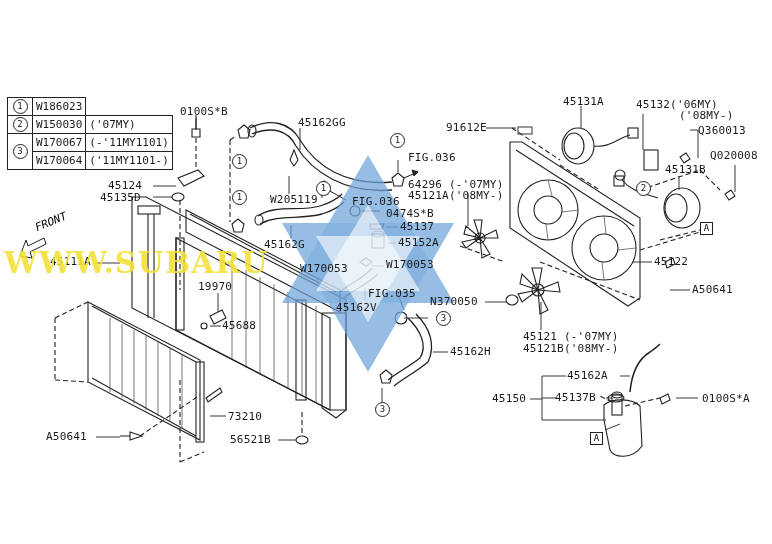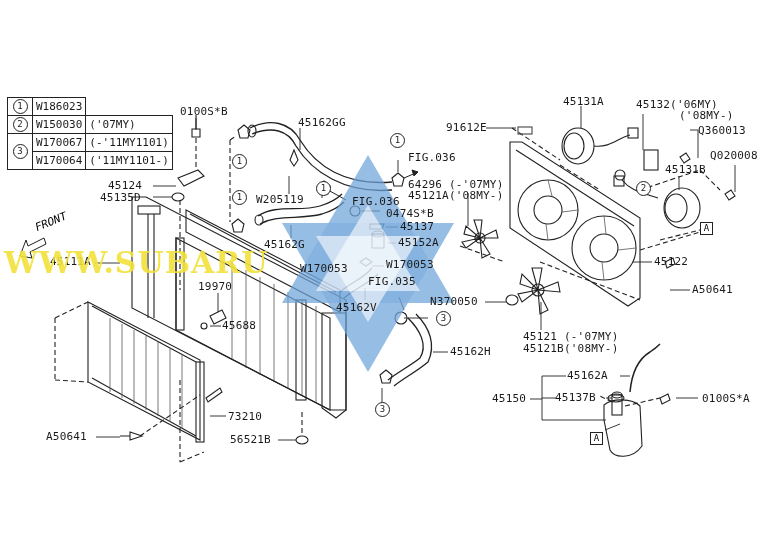--- a/index.html
+++ b/index.html
@@ -265,36 +265,36 @@
     <g fill="none" stroke="#222" stroke-width="1">
       <path d="M20,256 L26,240 L28,246 L44,238 L46,244 L30,252 L32,258z"></path>
     </g>
   </svg>
   <div class="front">FRONT</div>
 
   <div class="lbl" style="left:180px;top:106px">0100S*B</div>
   <div class="lbl" style="left:298px;top:117px">45162GG</div>
   <div class="lbl" style="left:108px;top:180px">45124</div>
   <div class="lbl" style="left:100px;top:192px">45135D</div>
-  <div class="lbl" style="left:256px;top:194px">W205119</div>
+  <div class="lbl" style="left:270px;top:194px">W205119</div>
   <div class="lbl" style="left:408px;top:152px">FIG.036</div>
   <div class="lbl" style="left:352px;top:196px">FIG.036</div>
   <div class="lbl" style="left:408px;top:179px">64296 (-'07MY)</div>
   <div class="lbl" style="left:408px;top:190px">45121A('08MY-)</div>
   <div class="lbl" style="left:386px;top:208px">0474S*B</div>
   <div class="lbl" style="left:400px;top:221px">45137</div>
   <div class="lbl" style="left:398px;top:237px">45152A</div>
   <div class="lbl" style="left:264px;top:239px">45162G</div>
   <div class="lbl" style="left:300px;top:263px">W170053</div>
   <div class="lbl" style="left:386px;top:259px">W170053</div>
   <div class="lbl" style="left:50px;top:256px">45111A</div>
   <div class="lbl" style="left:198px;top:281px">19970</div>
   <div class="lbl" style="left:222px;top:320px">45688</div>
   <div class="lbl" style="left:336px;top:302px">45162V</div>
-  <div class="lbl" style="left:368px;top:276px">FIG.035</div>
+  <div class="lbl" style="left:368px;top:288px">FIG.035</div>
   <div class="lbl" style="left:430px;top:296px">N370050</div>
   <div class="lbl" style="left:450px;top:346px">45162H</div>
   <div class="lbl" style="left:228px;top:411px">73210</div>
   <div class="lbl" style="left:46px;top:431px">A50641</div>
   <div class="lbl" style="left:230px;top:434px">56521B</div>
   <div class="lbl" style="left:446px;top:122px">91612E</div>
   <div class="lbl" style="left:563px;top:96px">45131A</div>
   <div class="lbl" style="left:636px;top:99px">45132('06MY)</div>
   <div class="lbl" style="left:679px;top:110px">('08MY-)</div>
   <div class="lbl" style="left:698px;top:125px">Q360013</div>

